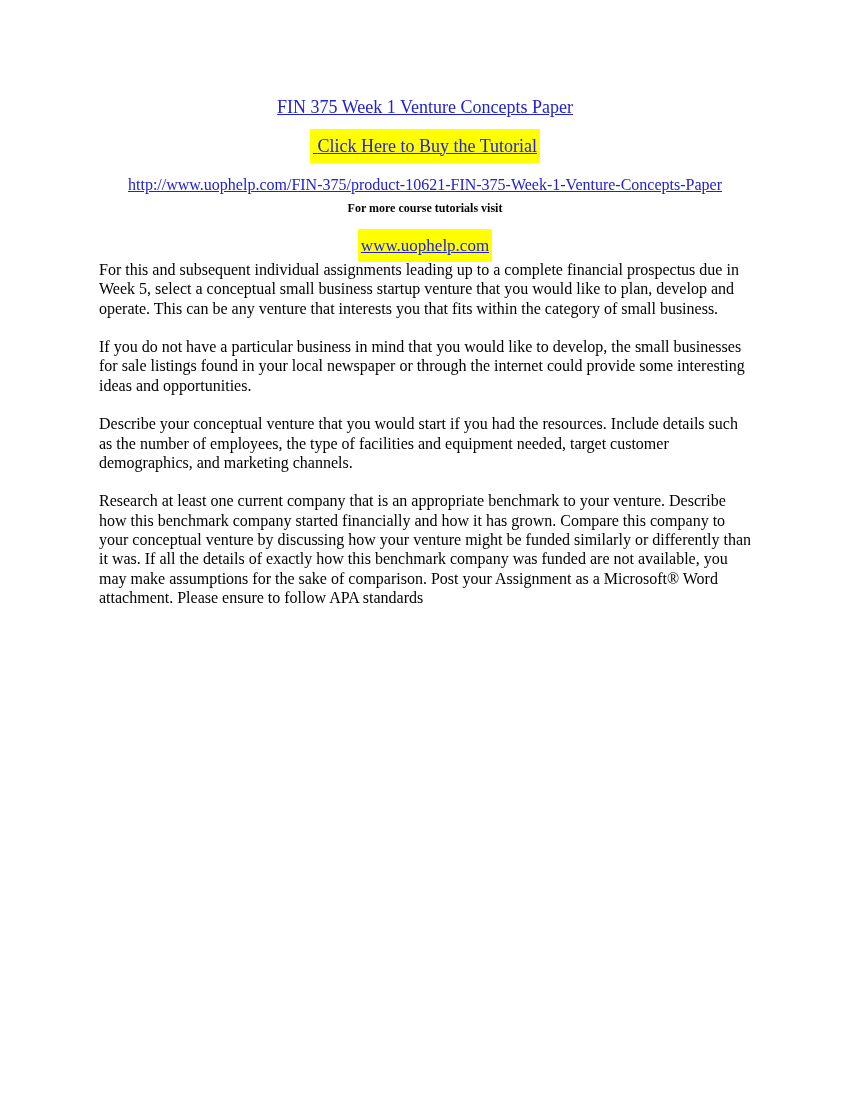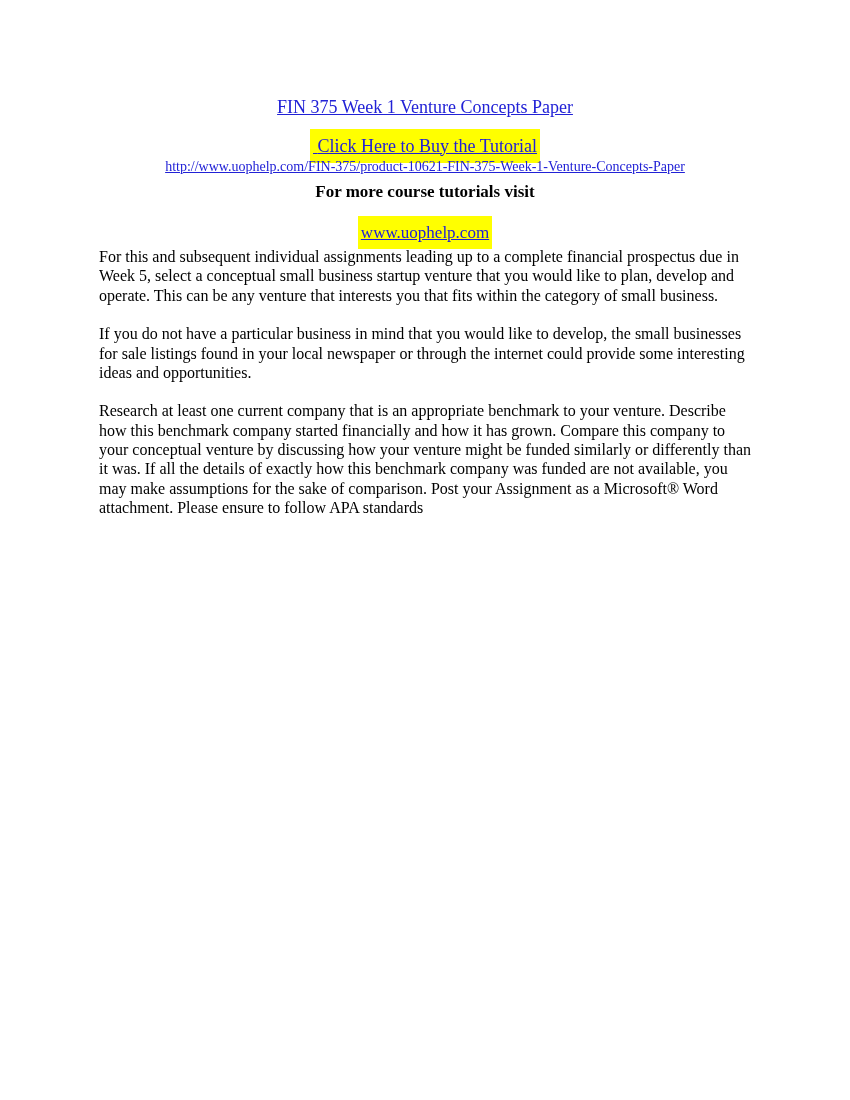--- a/index.html
+++ b/index.html
@@ -36,29 +36,30 @@
     font-size: 18px;
     line-height: 1.2;
   }
   .h-buy {
     margin-top: 17px;
     font-size: 18px;
     line-height: 1.2;
   }
   .h-buy a { white-space: pre-wrap; }
   .h-url {
-    font-size: 14px;
+    margin-top: 16px;
+    font-size: 16px;
     line-height: 1.45;
     max-width: 645px;
     margin-left: auto;
     margin-right: auto;
   }
   .h-more {
     margin-top: 5px;
-    font-size: 17px;
+    font-size: 12px;
     font-weight: bold;
     line-height: 1.2;
   }
   .h-site {
     margin-top: 19px;
     font-size: 17px;
     line-height: 1.25;
   }
   .h-site a {
     font-weight: normal;
@@ -92,16 +93,17 @@
 
   <p class="center h-more">For more course tutorials visit</p>
 
   <p class="center h-site">
     <a class="link hl">www.uophelp.com</a>
   </p>
 
   <div class="bodytext">
     <p>For this and subsequent individual assignments leading up to a complete financial prospectus due in Week 5, select a conceptual small business startup venture that you would like to plan, develop and operate. This can be any venture that interests you that fits within the category of small business.</p>
     <p>If you do not have a particular business in mind that you would like to develop, the small businesses for sale listings found in your local newspaper or through the internet could provide some interesting ideas and opportunities.</p>
+    <p>Describe your conceptual venture that you would start if you had the resources. Include details such as the number of employees, the type of facilities and equipment needed, target customer demographics, and marketing channels.</p>
     <p>Research at least one current company that is an appropriate benchmark to your venture. Describe how this benchmark company started financially and how it has grown. Compare this company to your conceptual venture by discussing how your venture might be funded similarly or differently than it was. If all the details of exactly how this benchmark company was funded are not available, you may make assumptions for the sake of comparison. Post your Assignment as a Microsoft® Word attachment. Please ensure to follow APA standards</p>
   </div>
 
 </div>
 
 </body></html>

